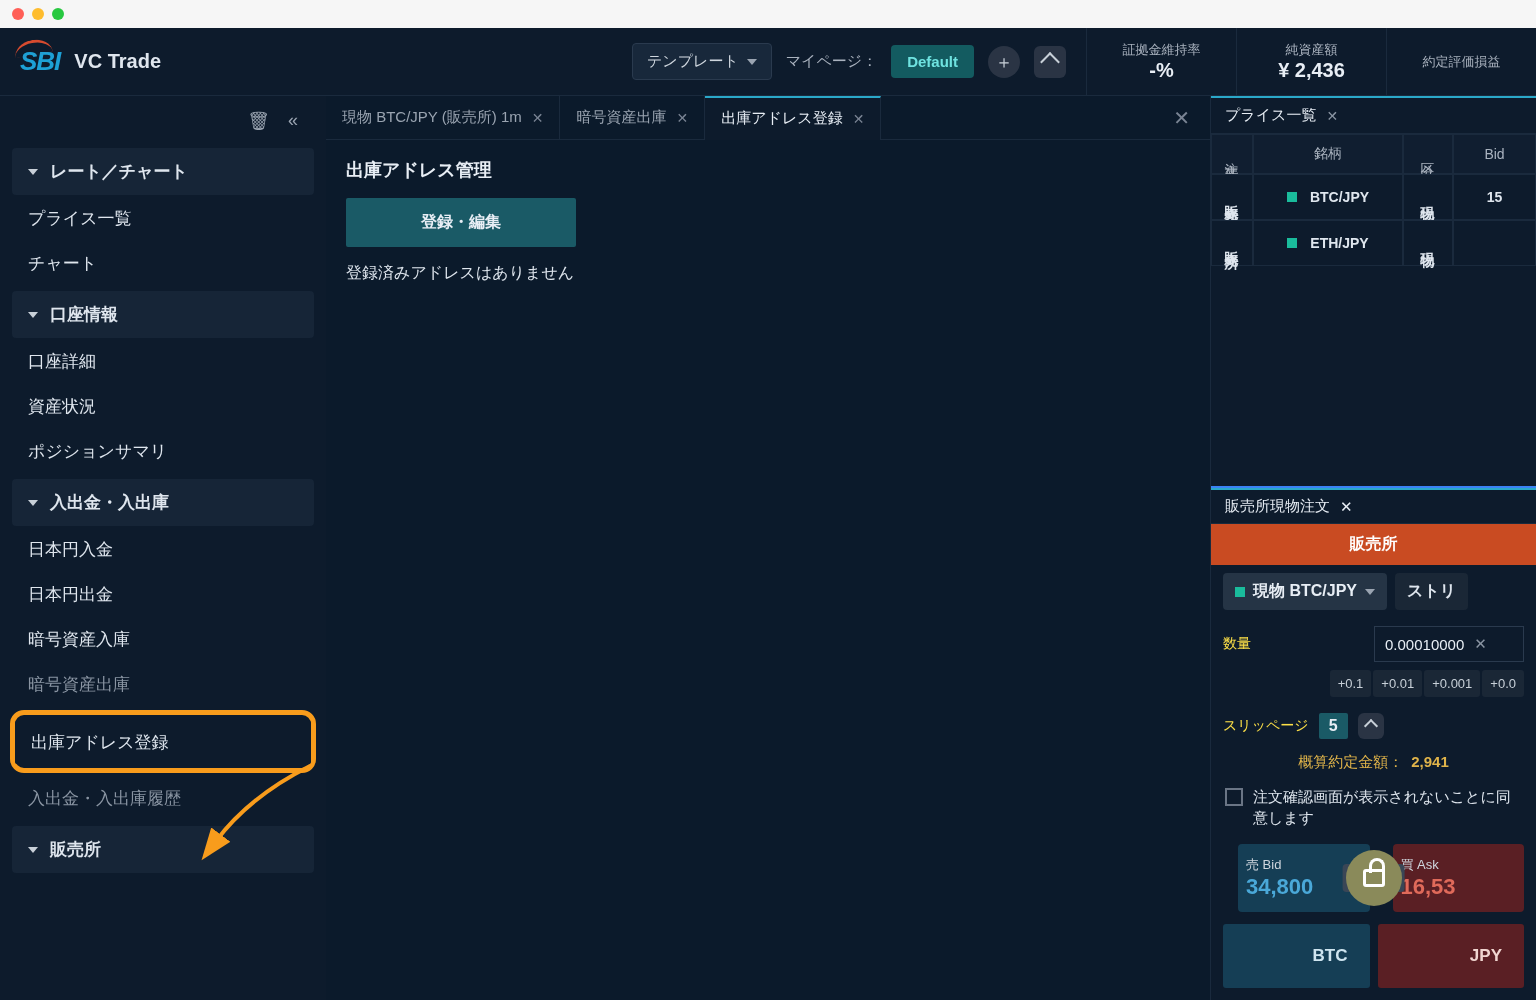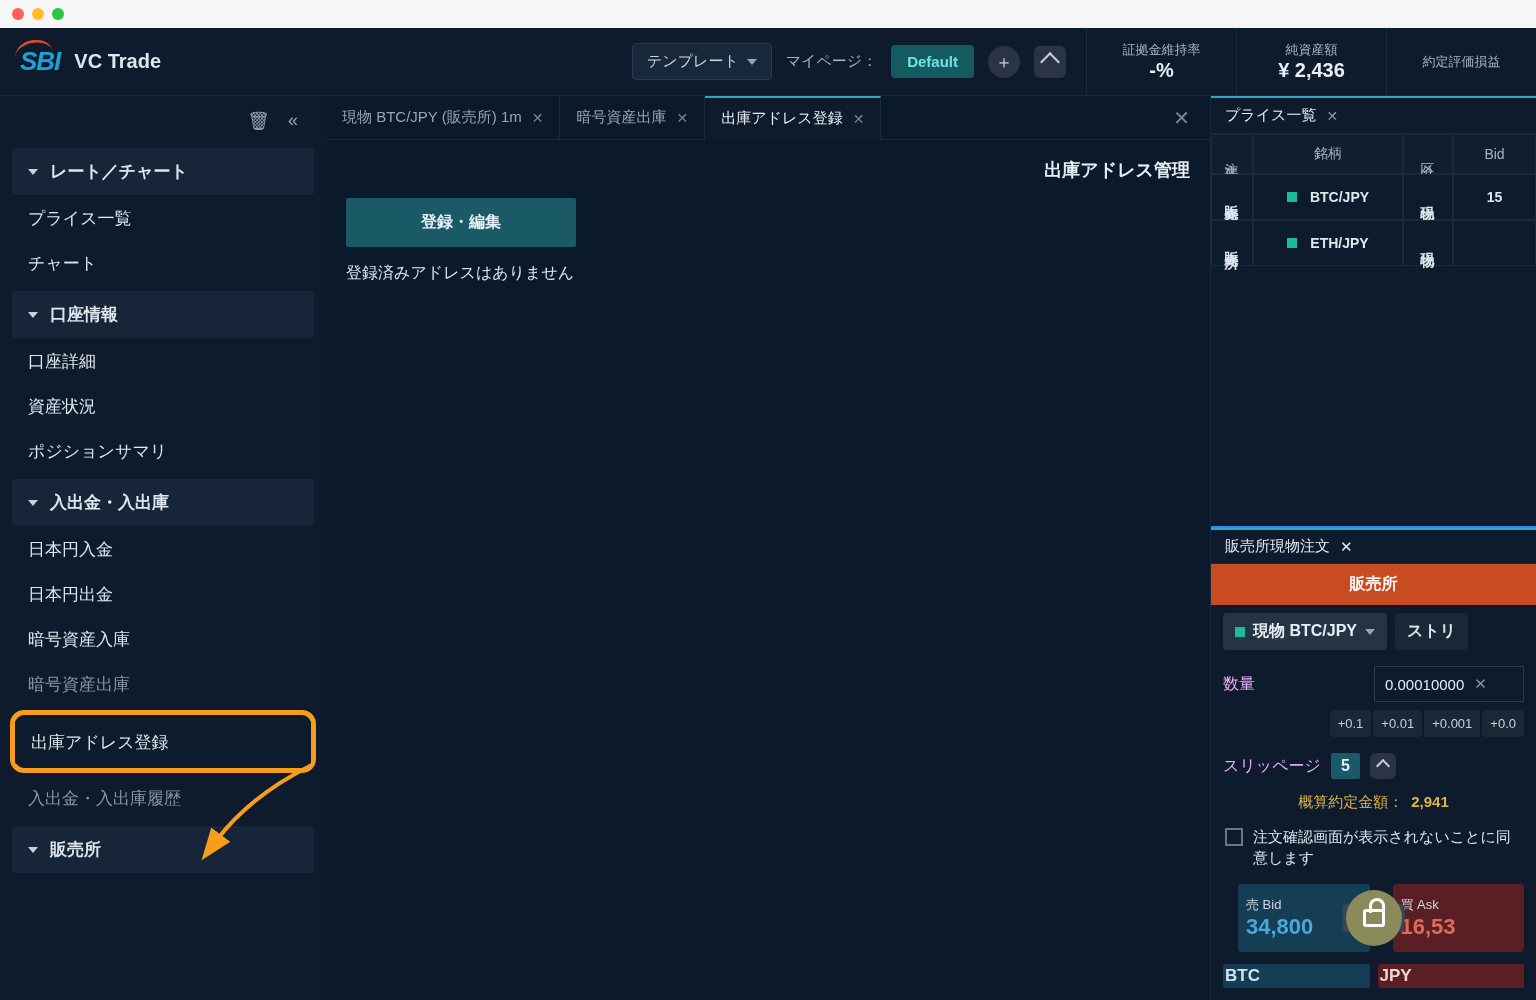--- a/index.html
+++ b/index.html
@@ -46,42 +46,42 @@
 .arrow-annot svg{overflow:visible;}
 
 
 .content { flex:1; position:relative; background:#0b1a2b; }
 .tabs { display:flex; height:44px; border-bottom:1px solid #1a2a3d; align-items:center;}
 .tab { padding:0 16px; height:44px; display:flex; align-items:center; gap:10px; font-size:15px; color:#9aa4b1; border-right:1px solid #1a2a3d;}
 .tab.active{color:#e8eef5; border-top:2px solid #2aa8c9; background:#0d1b2c;}
 .tab .x{color:#7a8494;font-size:14px;}
 .tabs-x { margin-left:auto; padding:0 20px; color:#7a8494; font-size:20px;}
 .panel-body { padding:18px 20px; }
-.panel-title { font-size:18px; color:#e8eef5; font-weight:600; margin-bottom:16px;text-align:right;}
+.panel-title { font-size:18px; color:#e8eef5; font-weight:600; margin-bottom:16px;}
 .reg-btn { background:#1a5a66; color:#e8eef5; padding:14px 0; width:230px; text-align:center; font-size:16px; font-weight:600; border-radius:2px;}
 .empty-msg { margin-top:16px; font-size:16px; color:#dfe6ee;}
 
 
 .right { width:326px; background:#0d1b2c; border-left:1px solid #1a2a3d; display:flex; flex-direction:column;}
 .rtab { display:flex; align-items:center; height:38px; padding:0 14px; gap:10px; font-size:15px; color:#e8eef5; border-bottom:1px solid #1a2a3d; border-top:2px solid #2aa8c9;}
 .rtab .x{color:#8a95a3;font-size:14px;}
 .price-table { display:grid; grid-template-columns:42px 150px 50px 1fr; font-size:14px; }
 .phead{background:#101e30;padding:10px 6px;text-align:center;color:#aab3bf;border:0.5px solid #1a2a3d;display:flex;align-items:center;justify-content:center;}
 .pcell{background:#0d1b2c;padding:14px 6px;text-align:center;color:#dfe6ee;border:0.5px solid #1a2a3d;display:flex;align-items:center;justify-content:center;font-weight:600;}
 .vtext{writing-mode:vertical-rl;letter-spacing:2px;}
 .sym{display:flex;align-items:center;gap:13px;}
 .sq-ind{width:10px;height:10px;background:#1abc9c;}
 
 .order-panel{margin-top:auto;border-top:2px solid #3b82f6;}
 .o-tab{display:flex;height:36px;align-items:center;padding:0 14px;gap:10px;font-size:15px;color:#e8eef5;border-top:2px solid #2aa8c9;border-bottom:1px solid #1a2a3d;}
 .dealer-bar{background:#c94b22;text-align:center;color:#fff;padding:10px 0;font-size:16px;font-weight:700;}
 .o-row{display:flex;align-items:center;padding:8px 12px;gap:8px;}
 .pair-sel{background:#253445;padding:8px 12px;border-radius:4px;display:flex;align-items:center;gap:8px;font-weight:700;color:#e8eef5;}
 .stream-btn{background:#1a2736;padding:8px 12px;border-radius:4px;color:#dfe6ee;font-weight:600;}
-.o-lbl{font-size:16px;color:#f0abfc;margin-right:auto;}
+.o-lbl{font-size:14px;color:#fde047;margin-right:auto;}
 .qty-box{border:1px solid #2a3a4e;padding:8px 10px;font-size:15px;color:#e8eef5;min-width:150px;text-align:right;display:flex;align-items:center;gap:10px;}
 .qb-x{color:#8a95a3;}
 .inc-btns{display:flex;gap:2px;padding:0 12px 8px;justify-content:flex-end;}
 .inc{background:#1a2736;padding:6px 8px;font-size:13px;color:#c8d0d8;border-radius:3px;}
 .slip-row{display:flex;align-items:center;padding:8px 12px;gap:10px;}
 .slip-val{background:#1a5a66;color:#e8eef5;padding:4px 10px;font-weight:700;border-radius:2px;}
 .est-row{text-align:center;padding:6px;font-size:15px;}
 .est-lbl{color:#e0b44a;}
 .est-val{color:#e0b44a;font-weight:700;margin-left:8px;}
 .consent{display:flex;align-items:flex-start;gap:10px;padding:8px 14px;font-size:15px;color:#dfe6ee;line-height:1.4;}
@@ -92,21 +92,21 @@
 .pbtn.ask{background:#5a1f24;}
 .pbtn-lbl{font-size:13px;color:#cfd6de;}
 .pbtn-val{font-size:22px;font-weight:800;color:#fff;}
 .pbtn.bid .pbtn-val{color:#4aa8d8;}
 .pbtn.ask .pbtn-val{color:#e06a5a;}
 .mid-price{position:absolute;left:50%;top:50%;transform:translate(-50%,-50%);background:#3a4656;padding:6px 10px;border-radius:4px;font-size:14px;color:#c8d0d8;z-index:1;}
 .lock-overlay{position:absolute;left:50%;top:50%;transform:translate(-50%,-50%);width:56px;height:56px;border-radius:50%;background:#8a8a5a;display:flex;align-items:center;justify-content:center;z-index:2;}
 .lock{width:22px;height:18px;border:3px solid #fff;border-radius:3px;position:relative;}
 .lock::before{content:"";position:absolute;top:-14px;left:3px;width:10px;height:12px;border:3px solid #fff;border-bottom:none;border-radius:8px 8px 0 0;}
 .cur-btns{display:flex;gap:8px;padding:4px 12px 12px;}
-.cbtn{flex:1;padding:2px;text-align:left;font-weight:800;font-size:17px;border-radius:3px;}
+.cbtn{flex:1;padding:22px;text-align:right;font-weight:800;font-size:17px;border-radius:3px;}
 .cbtn.btc{background:#153e55;color:#cfe5f0;}
 .cbtn.jpy{background:#5a1f24;color:#f0d5d0;}
 </style>
 </head>
 <body>
 
 <div class="titlebar">
   <div class="dot red"></div>
   <div class="dot yellow"></div>
   <div class="dot green"></div>

